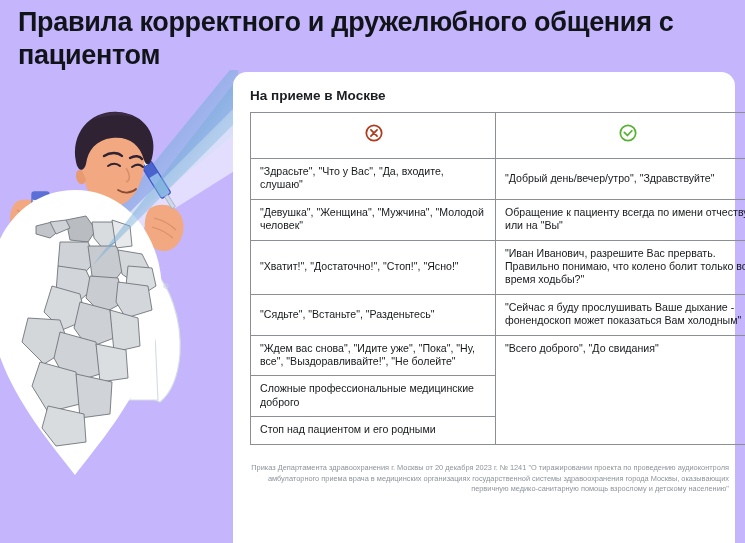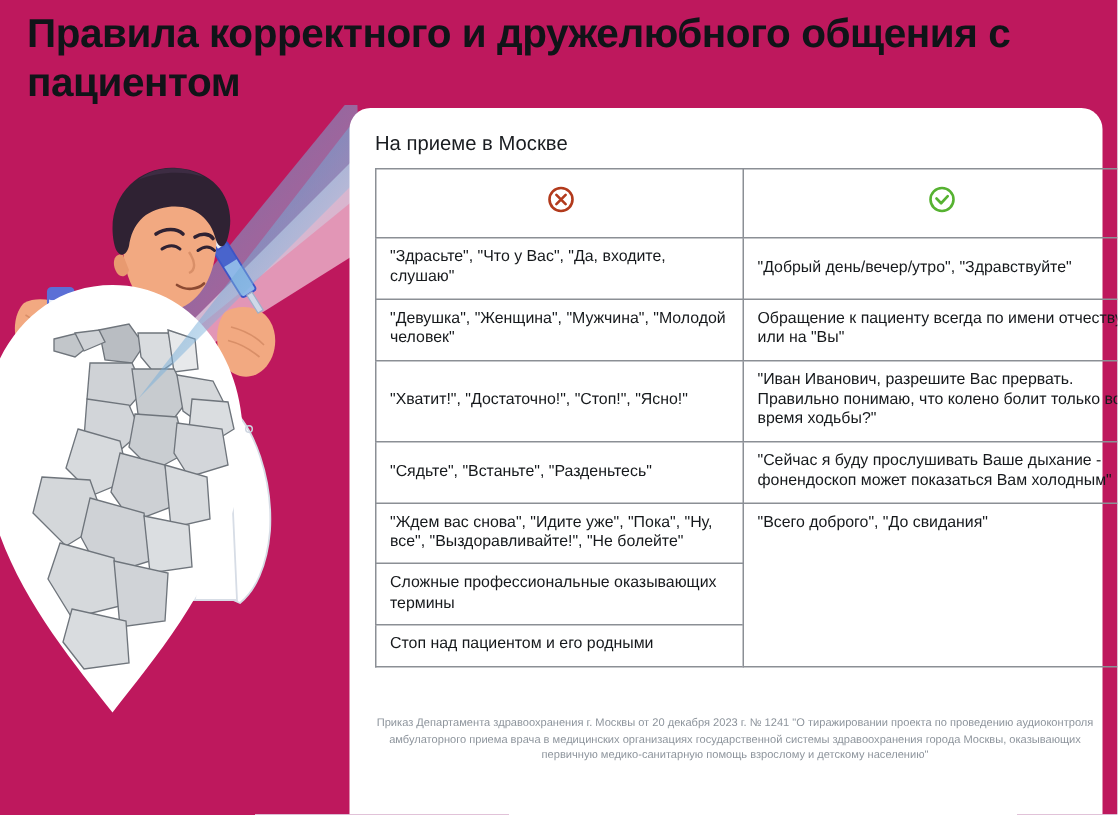--- a/index.html
+++ b/index.html
@@ -11,21 +11,21 @@
     width: 745px;
     height: 543px;
     overflow: hidden;
     background: #cfe2f7;
     font-family: "Liberation Sans", "DejaVu Sans", sans-serif;
     position: relative;
   }
   .slide {
     position: absolute;
     inset: 0;
-    background: #be185d;
+    background: #c4b5fd;
     overflow: hidden;
   }
 
   
   .title {
     position: absolute;
     left: 18px;
     top: 6px;
     width: 700px;
     font-size: 27px;
@@ -54,21 +54,21 @@
     height: 471px;
     background: #ffffff;
     border-radius: 14px 14px 0 0;
     box-shadow: 0 0 0 0 rgba(0,0,0,0);
   }
   .card-title {
     position: absolute;
     left: 17px;
     top: 16px;
     font-size: 13.5px;
-    font-weight: 400;
+    font-weight: 700;
     color: #1a1d21;
   }
 
   
   .tbl-wrap {
     position: absolute;
     left: 17px;
     top: 40px;
     width: 473px;
   }
@@ -97,26 +97,26 @@
   .icon-circle { display:inline-block; vertical-align: middle; }
 
   
   table.rules tr:first-child td:first-child { border-top-left-radius: 6px; }
   table.rules tr:first-child td:last-child  { border-top-right-radius: 6px; }
 
   
   .footnote {
     position: absolute;
     left: 18px;
-    top: 405px;
+    top: 391px;
     width: 478px;
     font-size: 7.4px;
     line-height: 10.6px;
     color: #8d949c;
-    text-align: center;
+    text-align: right;
   }
 </style>
 </head>
 <body>
 
 <div class="slide">
 
   <div class="title">Правила корректного и дружелюбного общения с пациентом</div>
 
   <div class="illustration">
@@ -293,21 +293,21 @@
             <td class="col-bad">"Сядьте", "Встаньте", "Разденьтесь"</td>
             <td class="col-good">"Сейчас я буду прослушивать Ваше дыхание - фонендоскоп может показаться Вам холодным"</td>
           </tr>
 
           <tr>
             <td class="col-bad">"Ждем вас снова", "Идите уже", "Пока", "Ну, все", "Выздоравливайте!", "Не болейте"</td>
             <td class="col-good" rowspan="3" style="vertical-align:top;">"Всего доброго", "До свидания"</td>
           </tr>
 
           <tr>
-            <td class="col-bad">Сложные профессиональные оказывающих термины</td>
+            <td class="col-bad">Сложные профессиональные медицинские доброго</td>
           </tr>
 
           <tr>
             <td class="col-bad">Стоп над пациентом и его родными</td>
           </tr>
         </tbody>
       </table>
     </div>
 
     <div class="footnote">Приказ Департамента здравоохранения г. Москвы от 20 декабря 2023 г. № 1241 "О тиражировании проекта по проведению аудиоконтроля амбулаторного приема врача в медицинских организациях государственной системы здравоохранения города Москвы, оказывающих первичную медико-санитарную помощь взрослому и детскому населению"</div>

